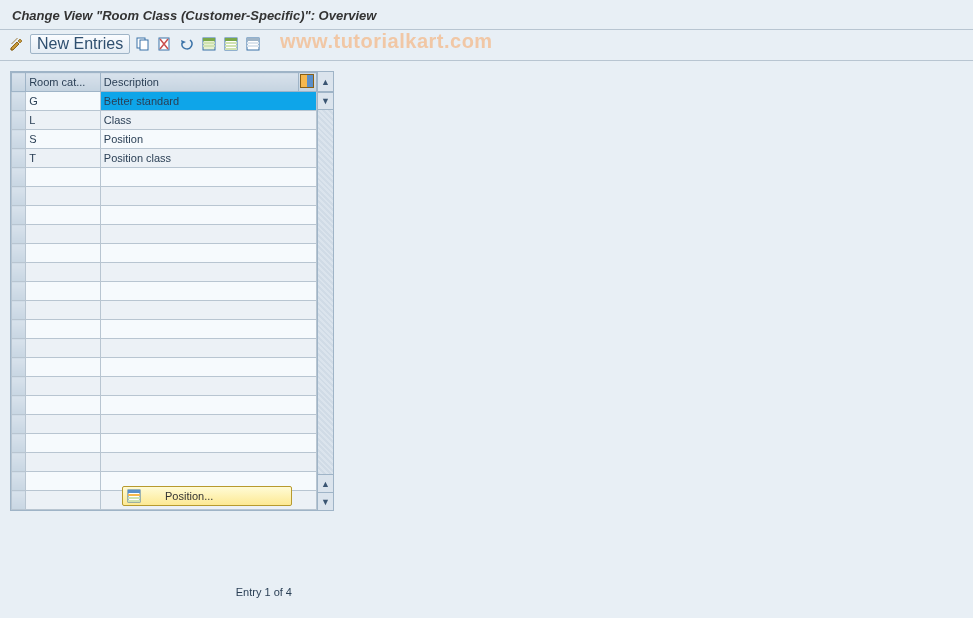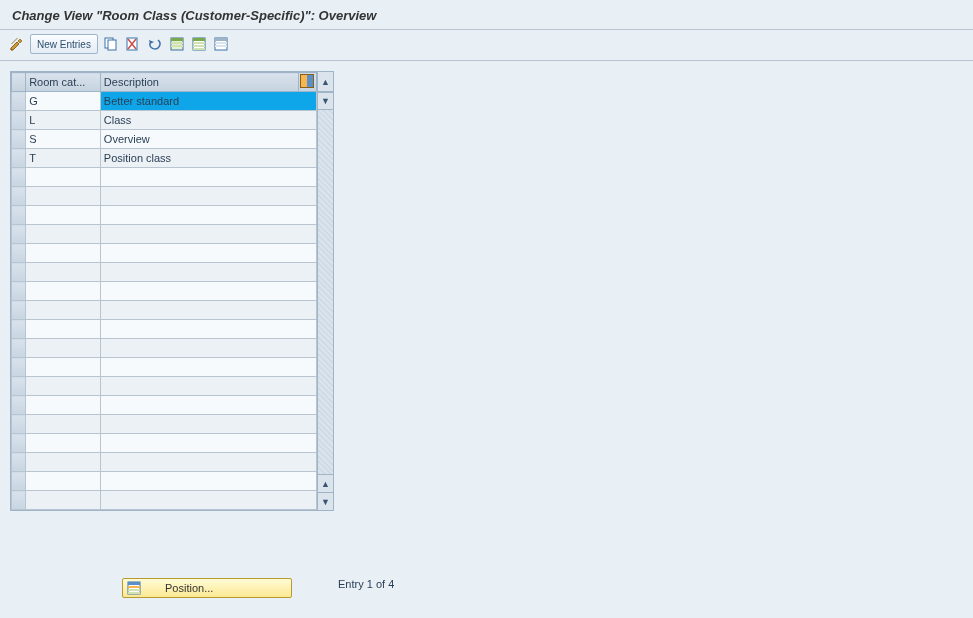--- a/index.html
+++ b/index.html
@@ -31,21 +31,21 @@
       border-bottom: 1px solid #b8c5d1;
       background: #e8eff5;
       position: relative;
     }
     .toolbar-btn {
       display: inline-flex;
       align-items: center;
       justify-content: center;
       height: 20px;
       min-width: 18px;
-      font-size: 10px;
+      font-size: 16px;
       cursor: pointer;
       border: none;
       background: transparent;
       position: relative;
     }
     .toolbar-btn.text-btn {
       padding: 0 6px;
       background: linear-gradient(#fafcff, #e4ecf4);
       border: 1px solid #9fb4c7;
       border-radius: 2px;
@@ -149,21 +149,23 @@
       display: inline-block;
       width: 14px; height: 14px;
       background: linear-gradient(90deg, #f6b84e 50%, #5a8fc9 50%);
       border: 1px solid #8a6014;
     }
     .position-bar {
       position: absolute;
       left: 10px;
       bottom: 20px;
       display: flex;
-      align-items: flex-start;
+      align-items: flex-end;
+      gap: 60px;
+      flex-direction: column;
     }
     .position-btn {
       height: 20px;
       width: 170px;
       background: linear-gradient(#fffbd6, #fde993);
       border: 1px solid #b79a2e;
       border-radius: 2px;
       display: flex;
       align-items: center;
       gap: 24px;
@@ -173,20 +175,21 @@
       font-size: 11px;
       color: #333;
     }
     .position-btn .pb-ico {
       width: 14px; height: 14px;
       display: inline-flex;
     }
     .entry-text {
       color: #2a3f55;
       margin-left: 46px;
+      margin-top: 20px;
     }
     svg { display: block; }
   </style>
 </head>
 <body>
 
 <div class="title-bar">
   <h1>Change View "Room Class (Customer-Specific)": Overview</h1>
 </div>
 
@@ -235,20 +238,21 @@
       </svg>
   </span>
   <span class="toolbar-btn">
     <svg class="toolbar-icon" viewBox="0 0 18 18">
         <rect x="3" y="3" width="12" height="12" fill="#fff" stroke="#3a72a8"></rect>
         <rect x="3" y="3" width="12" height="3" fill="#9fb4c7"></rect>
         <rect x="3" y="7" width="12" height="2" fill="#dbe4ed"></rect>
         <rect x="3" y="10" width="12" height="2" fill="#dbe4ed"></rect>
       </svg>
   </span>
+  <div class="watermark">www.tutorialkart.com</div>
 </div>
 
 <div class="content-area">
   <div class="table-wrapper">
     <table class="data-table">
       <thead>
         <tr>
           <th class="corner"></th>
           <th class="col-cat">Room cat...</th>
           <th class="col-desc">Description</th>
@@ -262,21 +266,21 @@
           <td class="desc-cell" colspan="2">Better standard</td>
         </tr>
         <tr>
           <td class="row-sel"></td>
           <td>L</td>
           <td colspan="2">Class</td>
         </tr>
         <tr class="alt">
           <td class="row-sel"></td>
           <td>S</td>
-          <td colspan="2">Overview</td>
+          <td colspan="2">Position</td>
         </tr>
         <tr>
           <td class="row-sel"></td>
           <td>T</td>
           <td colspan="2">Position class</td>
         </tr>
         <tr class="alt">
             <td class="row-sel"></td>
             <td></td>
             <td colspan="2"></td>

